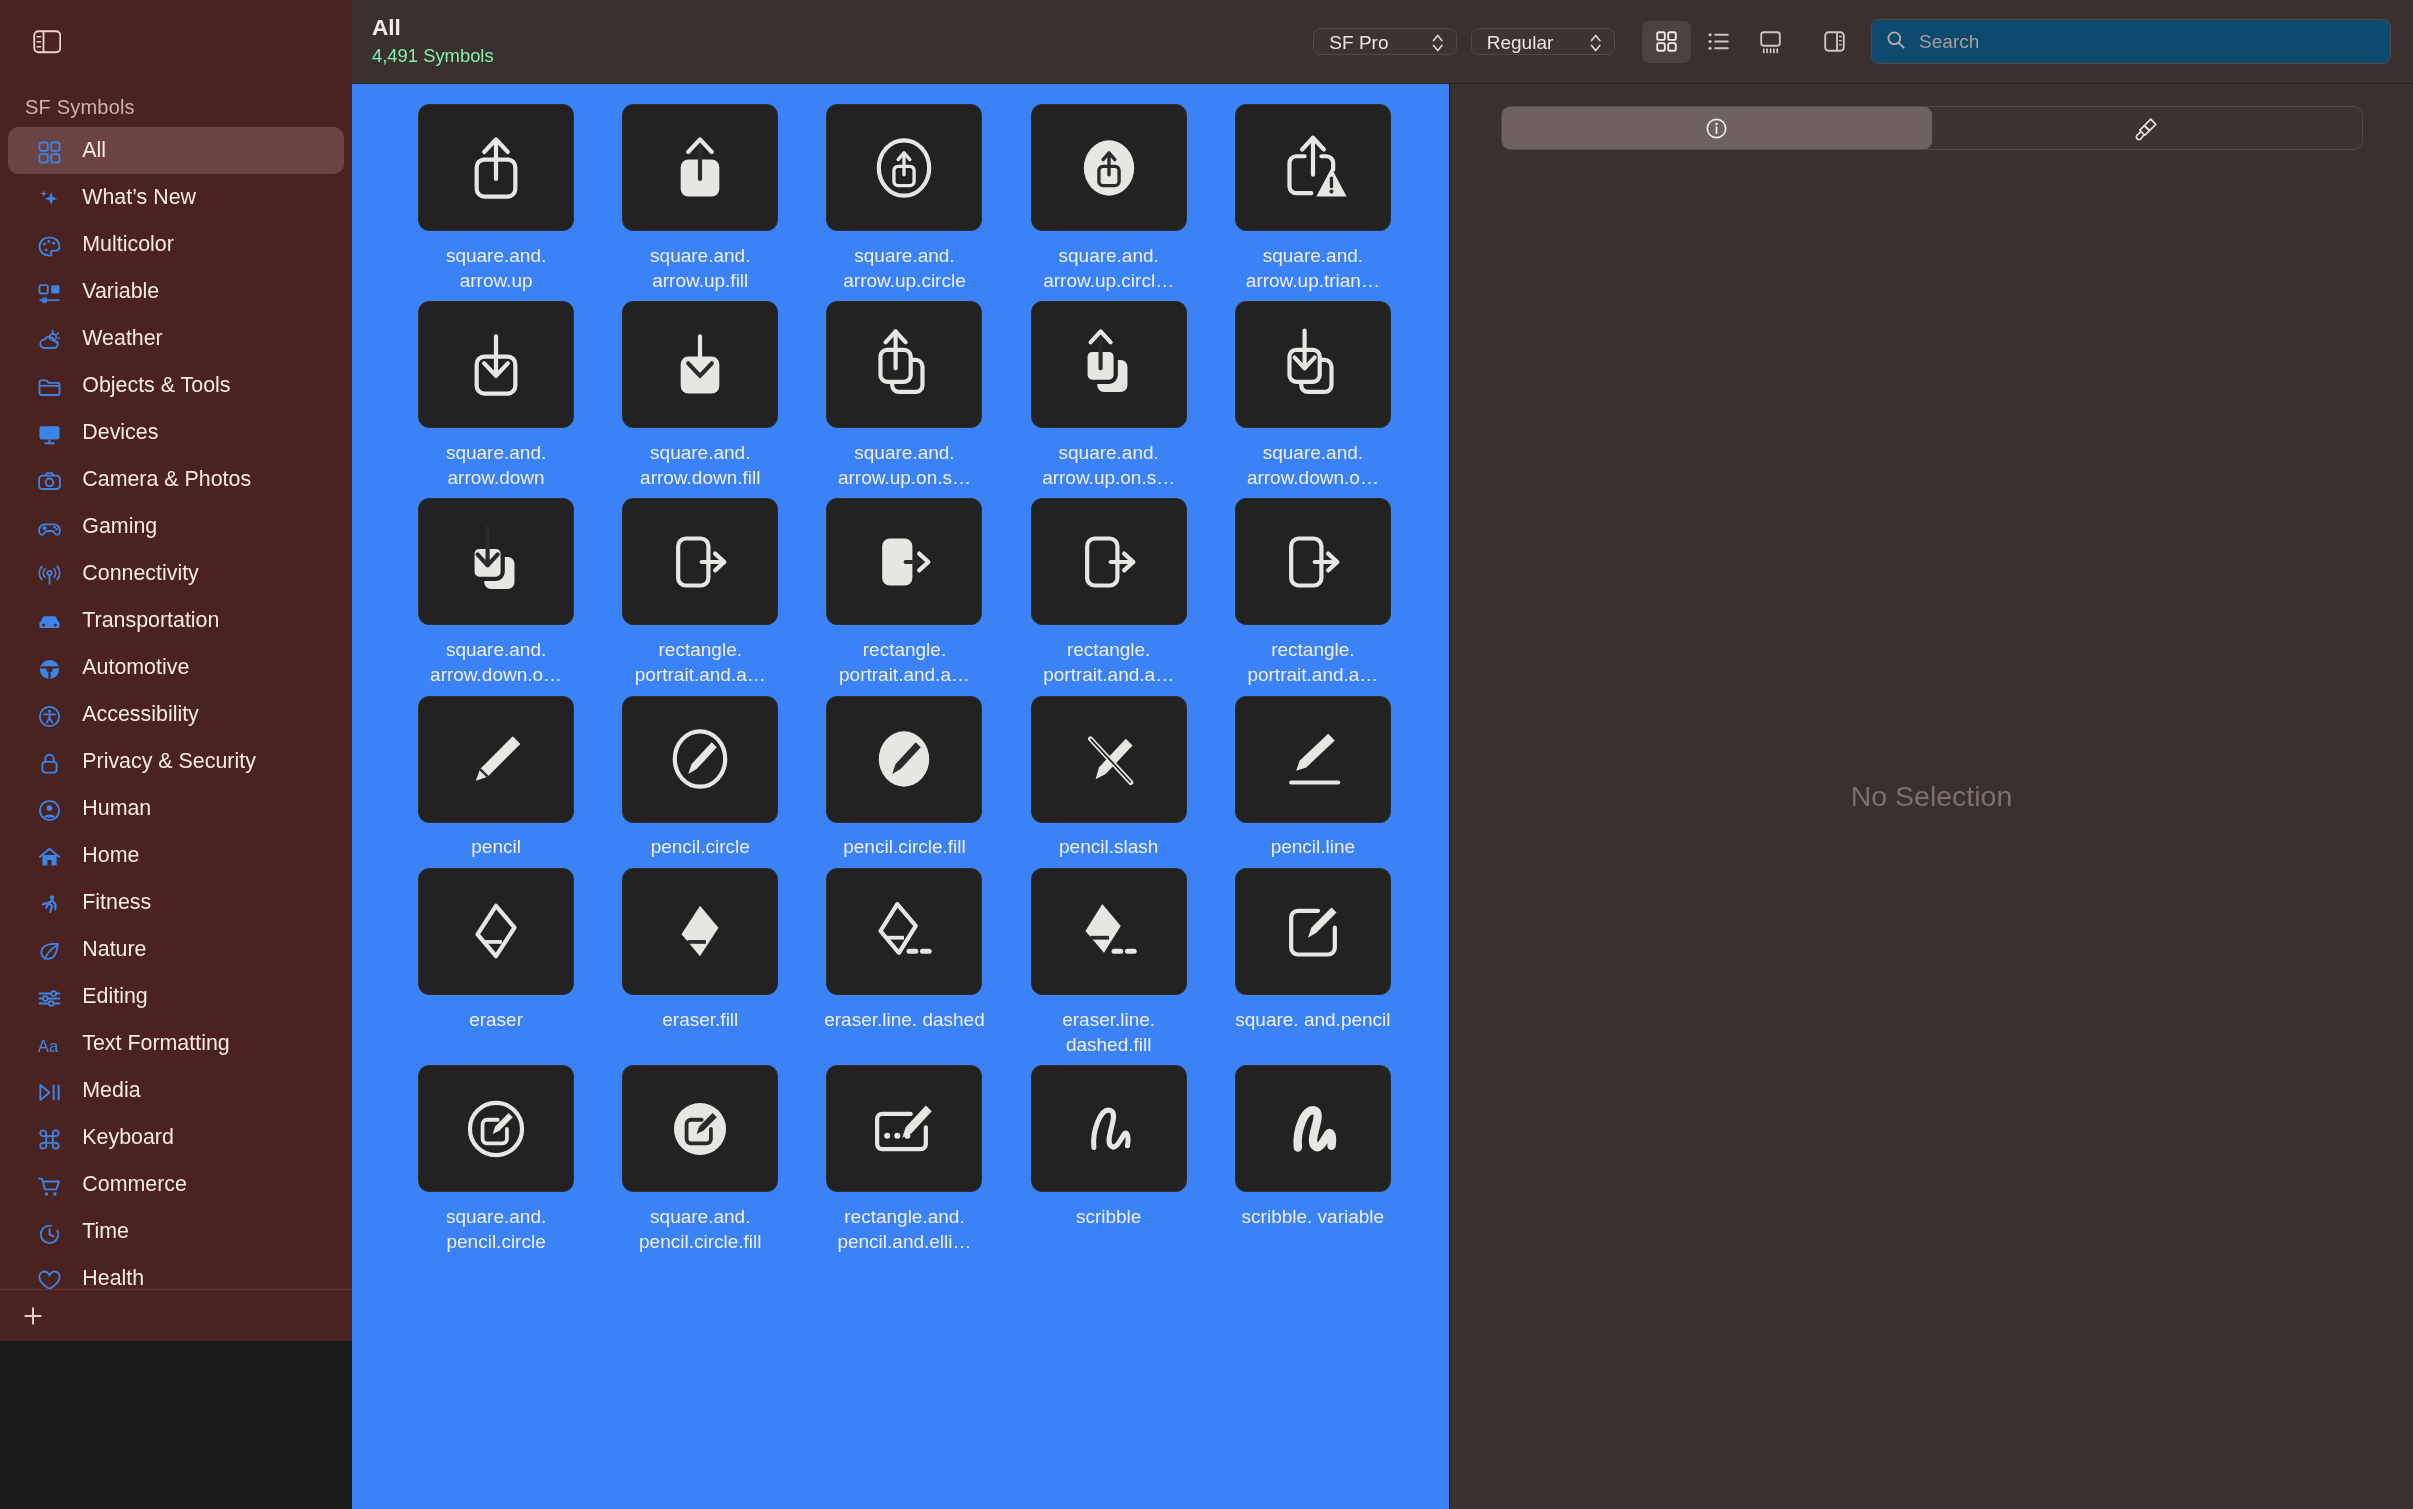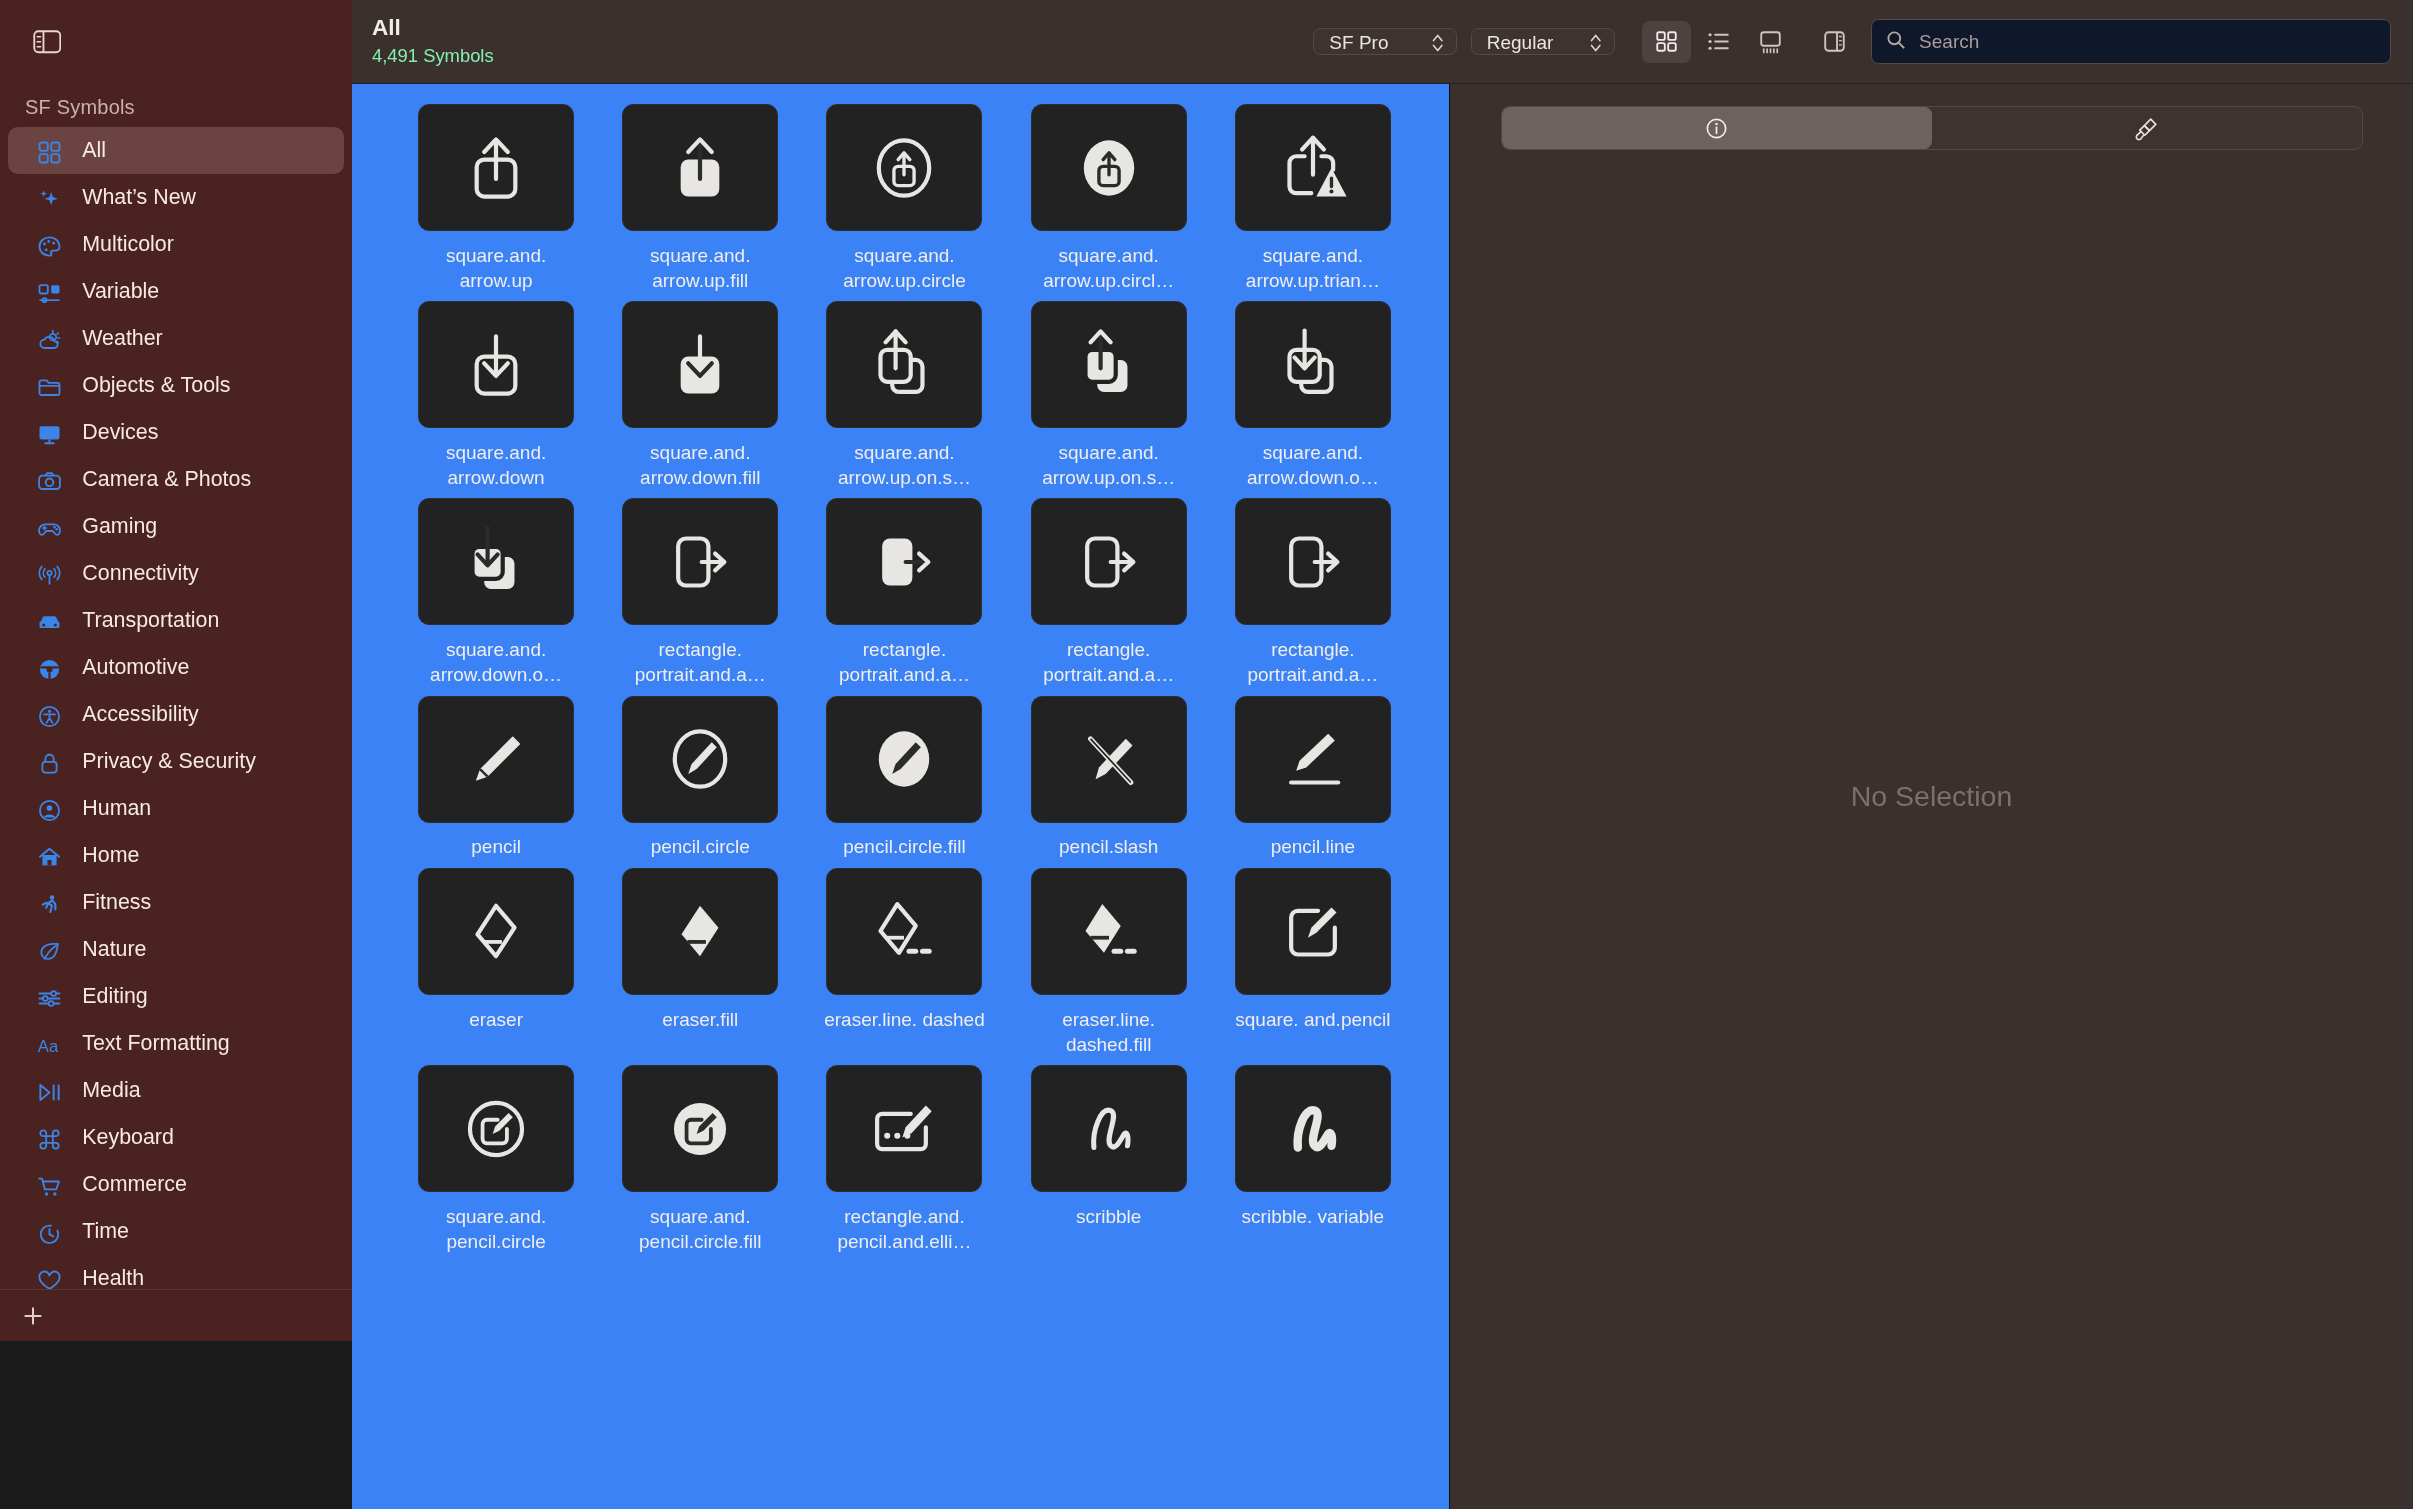--- a/index.html
+++ b/index.html
@@ -83,21 +83,21 @@
   .vbtn {
     width: 49px; height: 42px; border-radius: 7.5px;
     display: flex; align-items: center; justify-content: center;
   }
   .vbtn.active { background: #4d4240; }
 
   .insp-btn { width: 49px; height: 42px; display:flex; align-items:center; justify-content:center; margin-right: 11.7px;}
 
   .search {
     width: 520px; height: 45px; border-radius: 7.5px;
-    border: 0.8px solid #554846; background: #0f172a;
+    border: 0.8px solid #554846; background: #0c4a6e;
     display: flex; align-items: center; gap: 11.7px; padding: 0 13.4px;
   }
   .search .sph { font-size: 19px; color: #a99c99; }
 
   .body { flex: 1; display: flex; min-height: 0; }
 
   
   .grid-area {
     flex: 1; background: #3b82f6; overflow: hidden;
     padding: 20px 0 0 8px; min-width: 0; position: relative;

